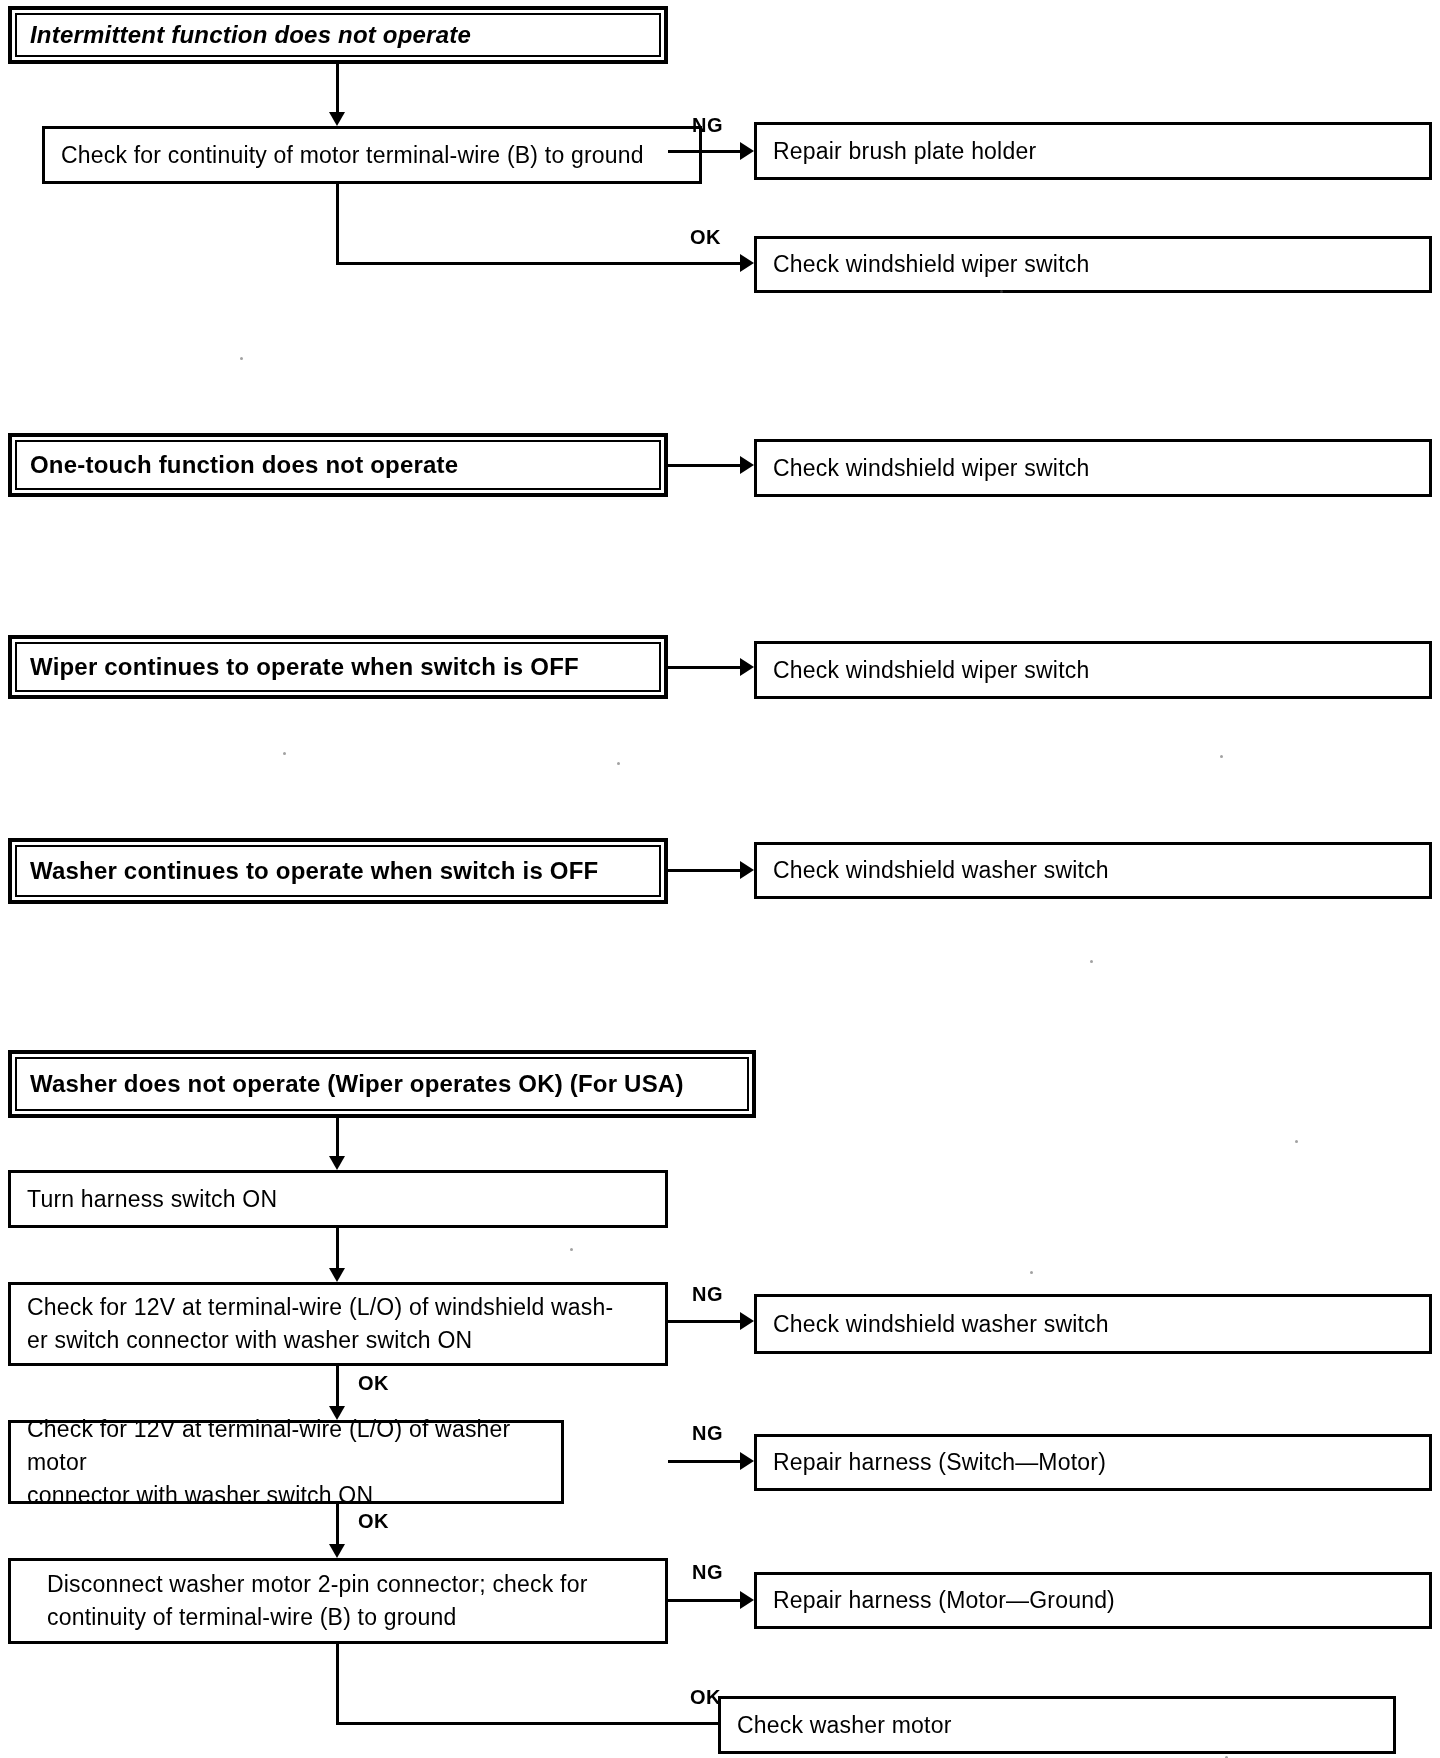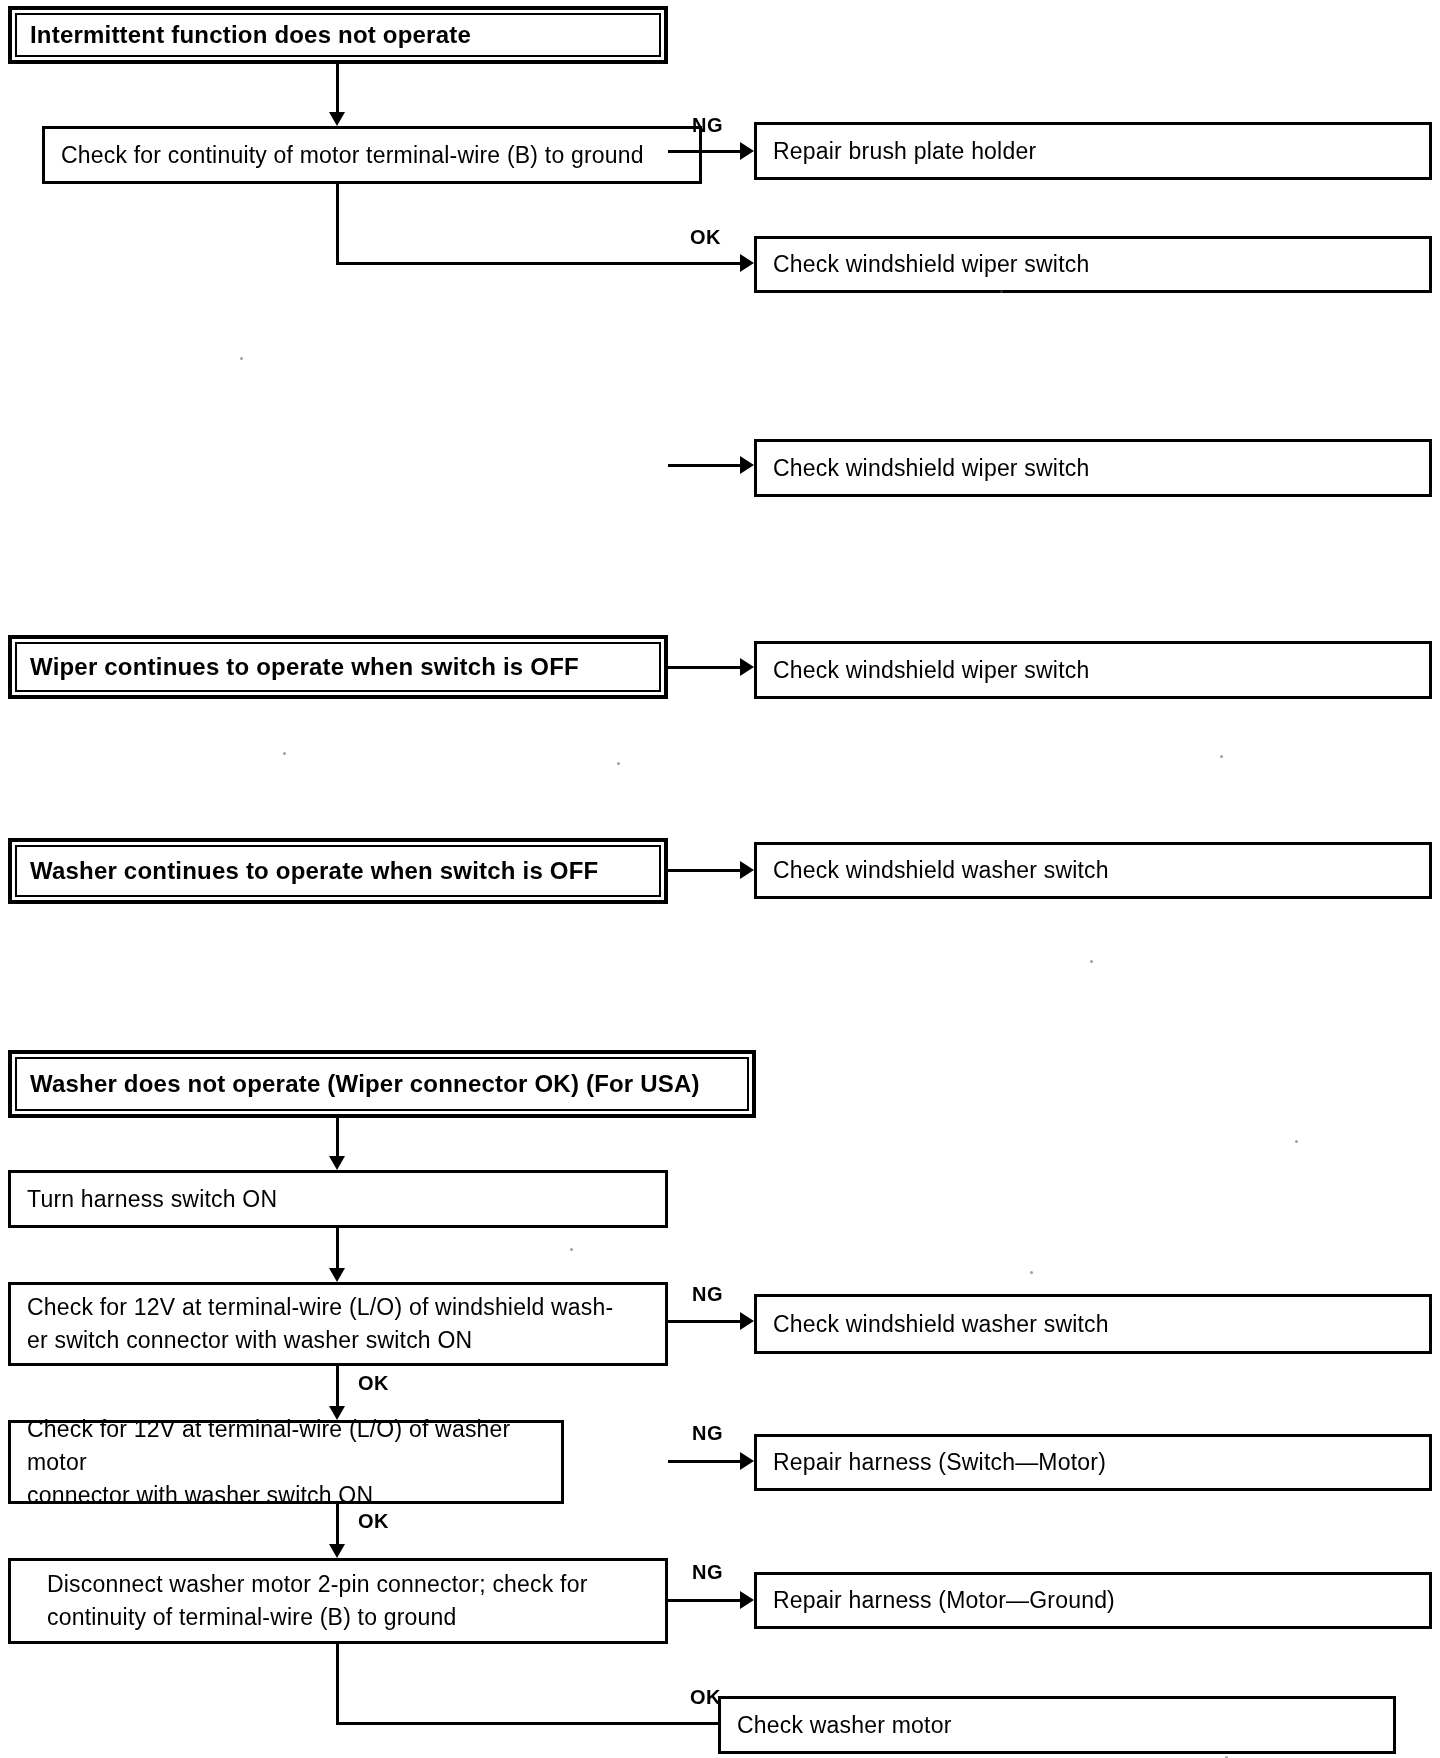--- a/index.html
+++ b/index.html
@@ -49,60 +49,63 @@
   .arr-d{position:absolute;width:0;height:0;border-left:8px solid transparent;border-right:8px solid transparent;border-top:14px solid #000;}
   .arr-r{position:absolute;width:0;height:0;border-top:9px solid transparent;border-bottom:9px solid transparent;border-left:14px solid #000;}
   .branch{position:absolute;font-weight:bold;font-size:20px;letter-spacing:0.5px;}
   .speck{position:absolute;width:3px;height:3px;background:#555;border-radius:50%;opacity:.55;}
 </style>
 </head>
 <body>
 
 <div id="canvas">
 
-  <div class="hdr" style="left:8px;top:6px;width:660px;height:58px;">
+  <div class="hdr" style="left:8px;top:6px;width:660px;height:58px;font-style:italic;">
     <div class="hdr-inner">Intermittent function does not operate</div>
   </div>
 
   <div class="vline" style="left:336px;top:64px;height:50px;"></div>
   <div class="arr-d" style="left:329px;top:112px;"></div>
 
   <div class="box" style="left:8px;top:126px;width:660px;height:58px;margin-left:34px;">Check for continuity of motor terminal-wire (B) to ground</div>
 
   <div class="hline" style="left:668px;top:150px;width:74px;"></div>
   <div class="arr-r" style="left:740px;top:142px;"></div>
   <div class="branch" style="left:692px;top:114px;">NG</div>
   <div class="box" style="left:754px;top:122px;width:678px;height:58px;">Repair brush plate holder</div>
 
   <div class="vline" style="left:336px;top:184px;height:81px;"></div>
   <div class="hline" style="left:336px;top:262px;width:404px;"></div>
   <div class="arr-r" style="left:740px;top:254px;"></div>
   <div class="branch" style="left:690px;top:226px;">OK</div>
   <div class="box" style="left:754px;top:236px;width:678px;height:57px;">Check windshield wiper switch</div>
 
+  <div class="hdr" style="left:8px;top:433px;width:660px;height:64px;">
+    <div class="hdr-inner">One-touch function does not operate</div>
+  </div>
   <div class="hline" style="left:668px;top:464px;width:72px;"></div>
   <div class="arr-r" style="left:740px;top:456px;"></div>
   <div class="box" style="left:754px;top:439px;width:678px;height:58px;">Check windshield wiper switch</div>
 
   <div class="hdr" style="left:8px;top:635px;width:660px;height:64px;">
     <div class="hdr-inner">Wiper continues to operate when switch is OFF</div>
   </div>
   <div class="hline" style="left:668px;top:666px;width:72px;"></div>
   <div class="arr-r" style="left:740px;top:658px;"></div>
   <div class="box" style="left:754px;top:641px;width:678px;height:58px;">Check windshield wiper switch</div>
 
   <div class="hdr" style="left:8px;top:838px;width:660px;height:66px;">
     <div class="hdr-inner">Washer continues to operate when switch is OFF</div>
   </div>
   <div class="hline" style="left:668px;top:869px;width:72px;"></div>
   <div class="arr-r" style="left:740px;top:861px;"></div>
   <div class="box" style="left:754px;top:842px;width:678px;height:57px;">Check windshield washer switch</div>
 
   <div class="hdr" style="left:8px;top:1050px;width:748px;height:68px;">
-    <div class="hdr-inner">Washer does not operate (Wiper connector OK) (For USA)</div>
+    <div class="hdr-inner">Washer does not operate (Wiper operates OK) (For USA)</div>
   </div>
 
   <div class="vline" style="left:336px;top:1118px;height:40px;"></div>
   <div class="arr-d" style="left:329px;top:1156px;"></div>
 
   <div class="box" style="left:8px;top:1170px;width:660px;height:58px;">Turn harness switch ON</div>
 
   <div class="vline" style="left:336px;top:1228px;height:42px;"></div>
   <div class="arr-d" style="left:329px;top:1268px;"></div>
 

